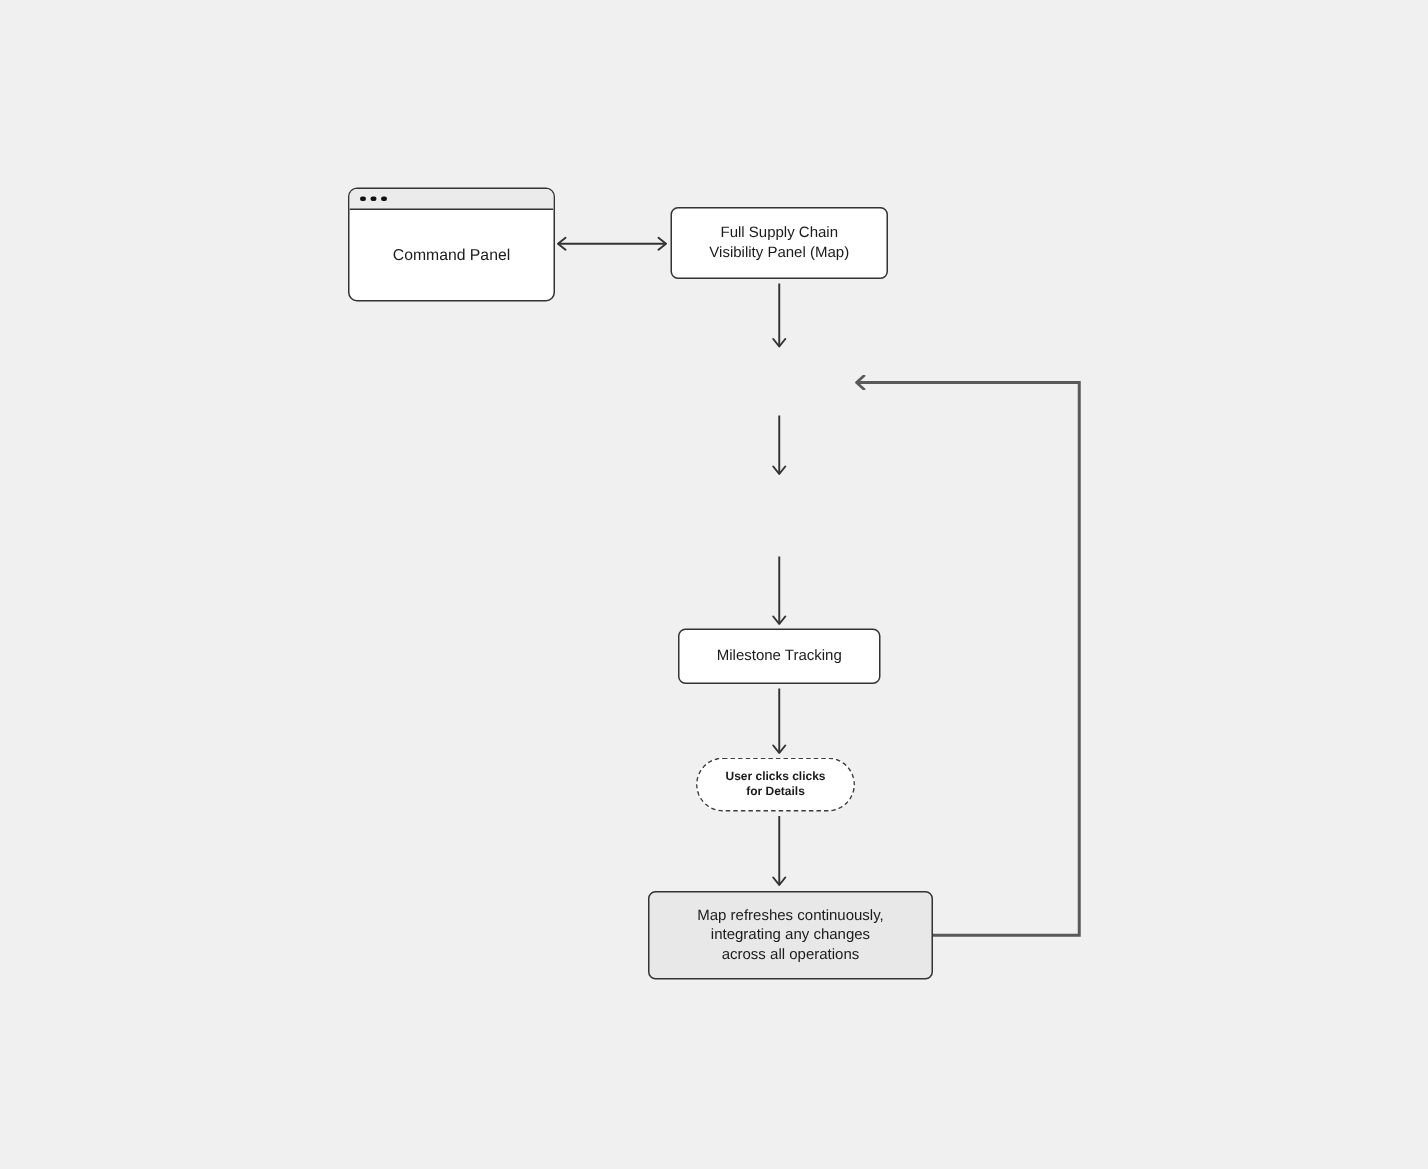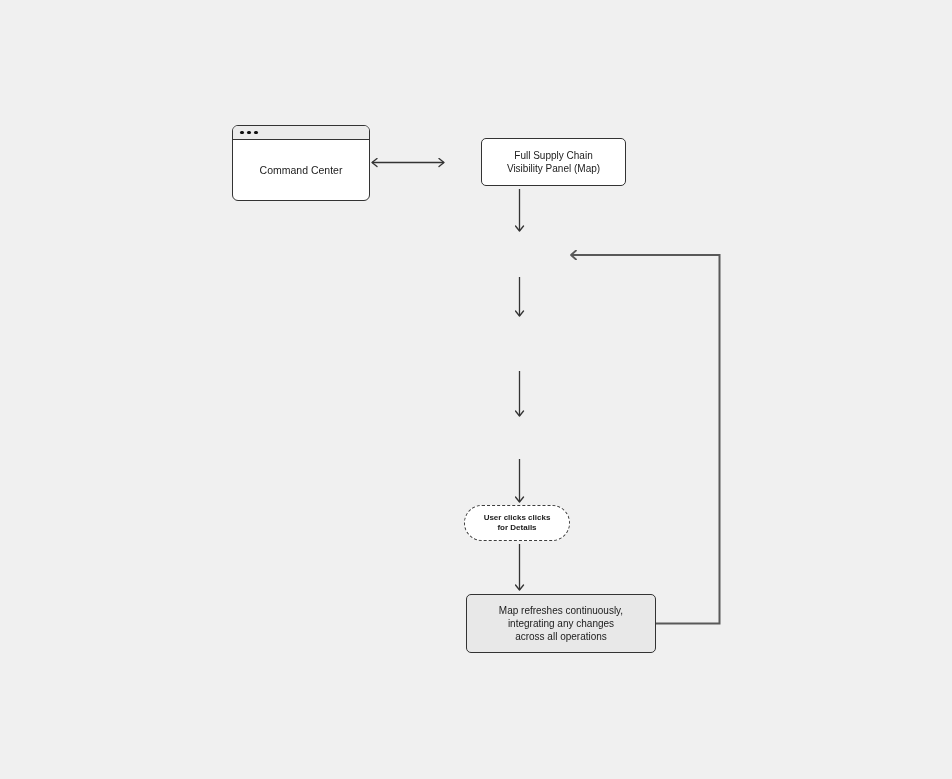--- a/index.html
+++ b/index.html
@@ -26,21 +26,20 @@
     text-align: center;
     color: #1b1b1b;
   }
   .node .label { white-space: pre-line; }
   .rect {
     background: #ffffff;
     border: 1px solid #333333;
     border-radius: 5px;
     font-size: 10px;
     line-height: 13px;
-    margin-left: 34px;
   }
   .rect.gray { background: #e8e8e8; }
   .stadium {
     background: #ffffff;
     border: 1.2px dashed #3d3d3d;
     border-radius: 20px;
     font-size: 8px;
     font-weight: 700;
     line-height: 10px;
   }
@@ -109,31 +108,34 @@
     <path d="M608,623.5 L719.5,623.5 L719.5,255 L571,255" fill="none" stroke="#595959" stroke-width="2" stroke-linejoin="miter" marker-end="url(#chevGray)"></path>
   </svg>
 
   <div class="node window" style="left:232px; top:125px; width:138px; height:76px;">
     <div class="titlebar">
       <span class="dot"></span>
       <span class="dot"></span>
       <span class="dot"></span>
     </div>
     <div class="window-body">
-      <span class="label">Command Center</span>
+      <span class="label">Command Panel</span>
     </div>
   </div>
 
   <div class="node rect" style="left:447px; top:138px; width:145px; height:48px;">
     <span class="label">Full Supply Chain
 Visibility Panel (Map)</span>
   </div>
 
 
 
+  <div class="node rect" style="left:452px; top:419px; width:135px; height:37px;">
+    <span class="label">Milestone Tracking</span>
+  </div>
 
   <div class="node stadium" style="left:464px; top:505px; width:106px; height:36px;">
     <span class="label">User clicks clicks
 for Details</span>
   </div>
 
   <div class="node rect gray" style="left:432px; top:594px; width:190px; height:59px;">
     <span class="label">Map refreshes continuously,
 integrating any changes
 across all operations</span>

